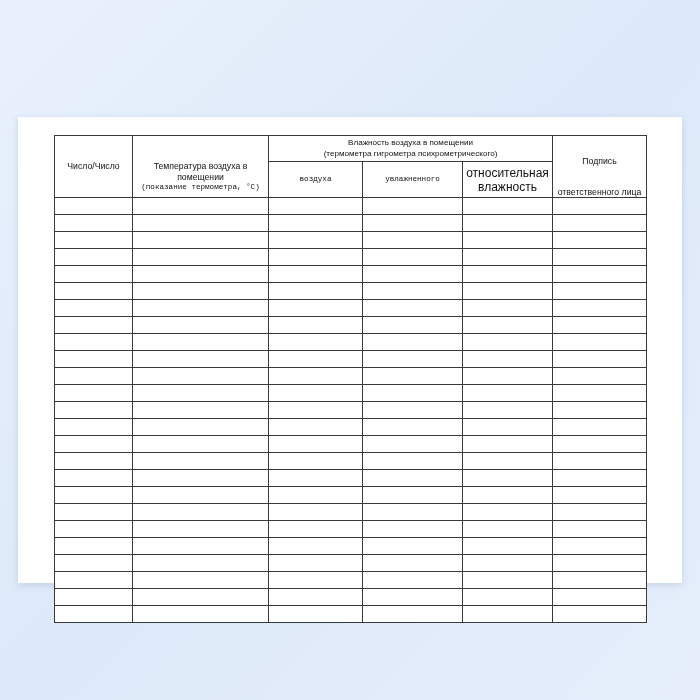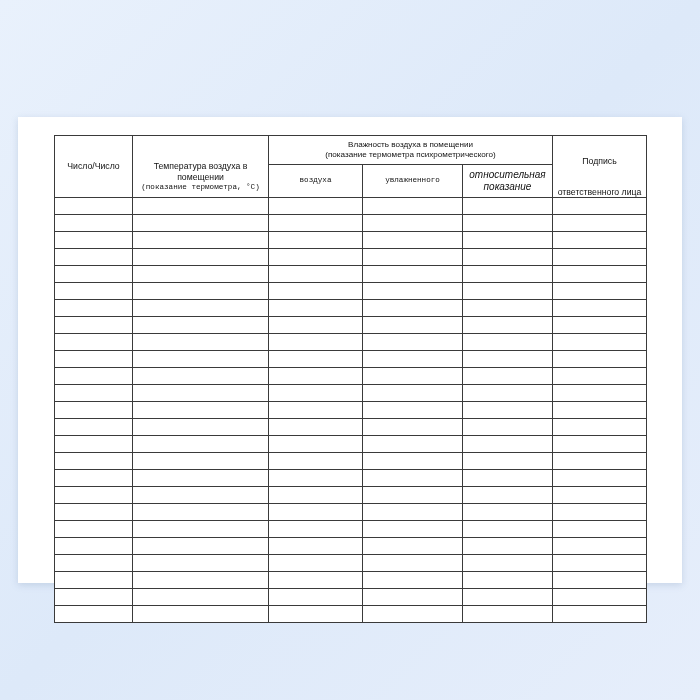--- a/index.html
+++ b/index.html
@@ -55,23 +55,22 @@
   }
   .hdr-main {
     font-size: 8.7px;
     margin-top: 20px;
   }
   .hdr-sub {
     font-size: 7.6px;
     font-family: Liberation Mono, monospace;
   }
   .hdr-small {
-    font-size: 10px;
+    font-size: 12px;
     line-height: 1.18;
-    font-style: italic;
   }
   .grp-title {
     text-align: center;
     vertical-align: middle;
     font-size: 8.1px;
     line-height: 1.25;
     padding: 4px 2px 4px;
     margin-top: 44px;
   }
   .data-row td {
@@ -101,33 +100,33 @@
         </colgroup>
         <thead>
           <tr>
             <th class="hdr hdr-main" rowspan="2">Число/Число</th>
             <th class="hdr" rowspan="2">
               <div class="hdr-main">Температура воздуха в помещении</div>
               <div class="hdr-sub">(показание термометра, °C)</div>
             </th>
             <th class="grp-title" colspan="3">
               <div>Влажность воздуха в помещении</div>
-              <div>(показание термометра психрометрического)</div>
+              <div>(термометра гигрометра психрометрического)</div>
             </th>
             <th class="hdr" rowspan="2">
               <div class="hdr-main">Подпись</div>
               <div class="hdr-main">ответственного лица</div>
             </th>
           </tr>
           <tr>
             <th class="hdr hdr-sub">воздуха</th>
             <th class="hdr hdr-sub">увлажненного</th>
             <th class="hdr hdr-small">
               <div>относительная</div>
-              <div>показание</div>
+              <div>влажность</div>
             </th>
           </tr>
         </thead>
         <tbody id="table-body">
             <tr class="data-row">
               <td></td>
               <td></td>
               <td></td>
               <td></td>
               <td></td>

